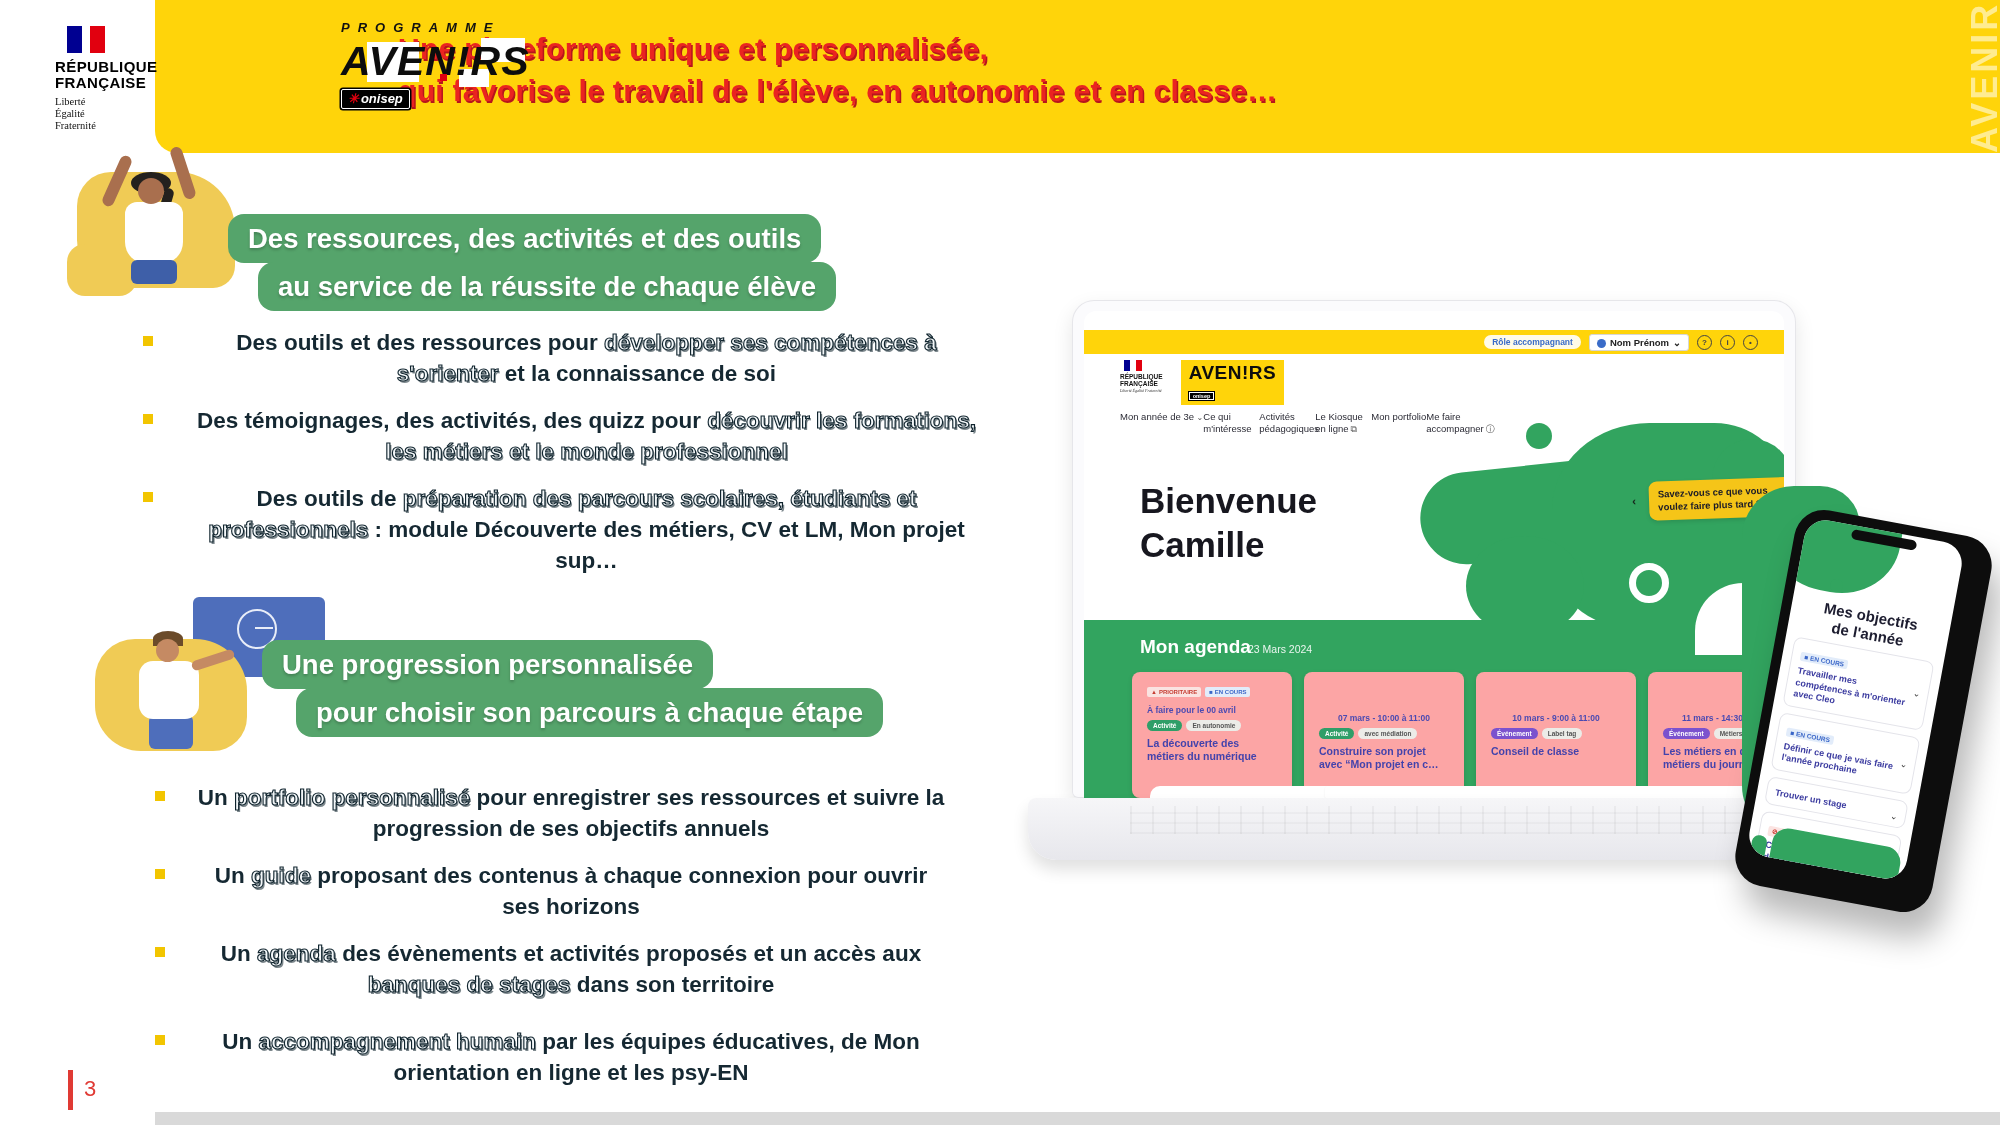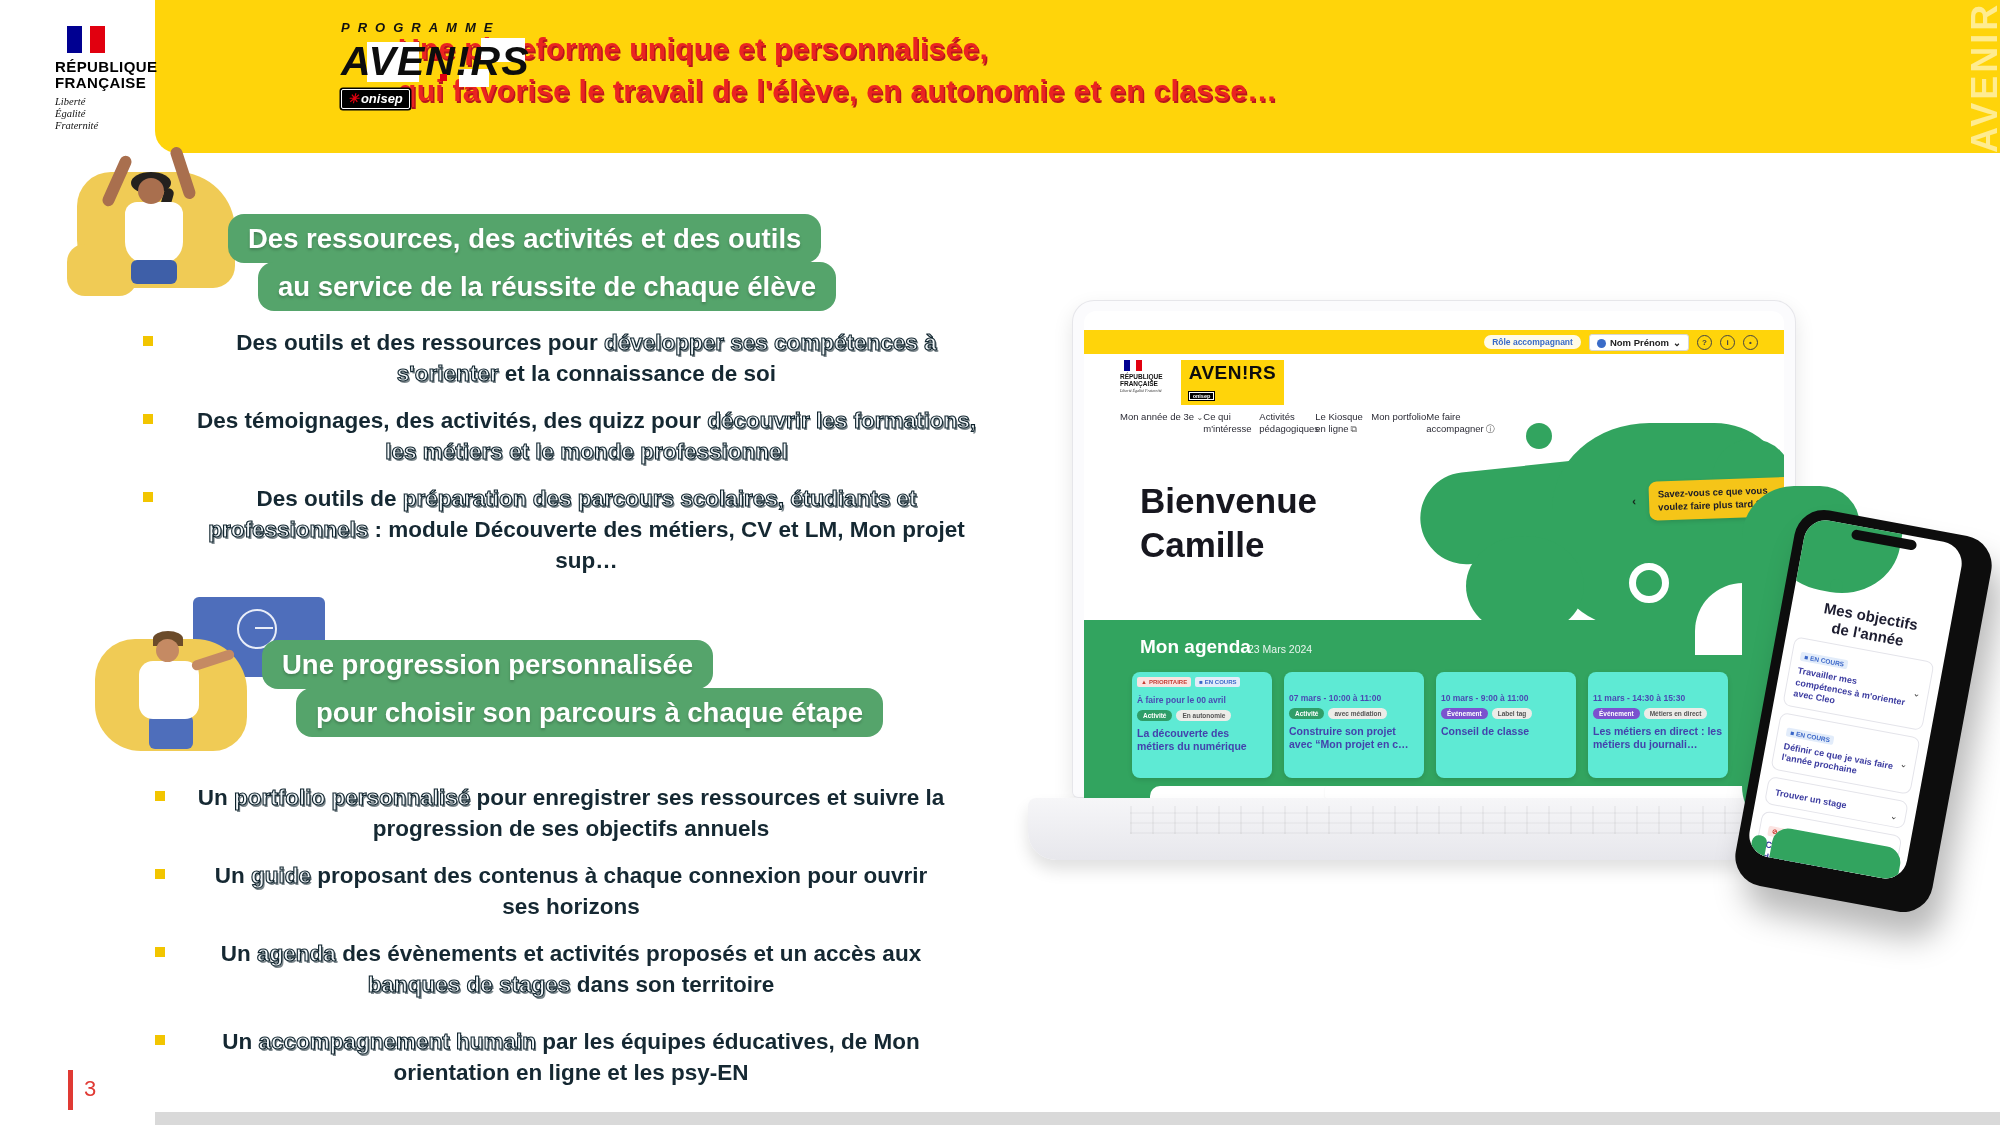--- a/index.html
+++ b/index.html
@@ -13,21 +13,21 @@
                 text-shadow:1.5px 1.5px 0 #b7151c;letter-spacing:.3px;}
   #watermark{right:-6px;top:2px;height:151px;overflow:hidden;writing-mode:vertical-rl;transform:rotate(180deg);
              font-weight:900;font-size:36px;letter-spacing:3px;color:rgba(255,255,255,.55);}
 
   
   #rf{left:55px;top:26px;width:120px;}
   .flag{display:flex;gap:8px;margin-left:12px;margin-bottom:6px;}
   .flag .b{width:15px;height:27px;background:#000091;}
   .flag .r{width:15px;height:27px;background:#E1000F;}
   .rf-name{font-weight:bold;font-size:15px;line-height:16px;color:#000;letter-spacing:.4px;}
-  .rf-motto{font-family:"Liberation Serif",serif;font-style:italic;font-size:10.5px;line-height:12px;color:#111;margin-top:5px;}
+  .rf-motto{font-family:"Liberation Serif",serif;font-size:10.5px;line-height:12px;color:#111;margin-top:5px;}
 
   
   #logo{left:186px;top:20px;font-style:italic;}
   .logo-program{font-size:13px;font-weight:bold;letter-spacing:8px;color:#111;}
   .logo-word{position:relative;display:inline-block;margin-top:3px;font-size:41px;font-weight:900;color:#0d0d0d;letter-spacing:1px;}
   .logo-word .patch{position:absolute;background:#fff;z-index:0;}
   .p1{left:26px;top:4px;width:52px;height:40px;}
   .p2{right:4px;top:0;width:44px;height:24px;}
   .p3{left:118px;bottom:-2px;width:30px;height:18px;}
   .logo-word .lw{position:relative;z-index:1;}
@@ -122,27 +122,27 @@
   .bl-e{left:628px;top:128px;width:80px;height:235px;border-radius:40px;}
   .ring{position:absolute;left:545px;top:252px;width:26px;height:26px;border:7px solid #fff;border-radius:50%;}
   .arch{position:absolute;left:611px;top:272px;width:96px;height:72px;background:#fff;border-radius:96px 96px 0 0;}
   .bubble{position:absolute;left:565px;top:168px;width:138px;background:#F5C518;border-radius:8px;padding:7px 9px;
           font-size:9.5px;font-weight:bold;color:#1c1c28;line-height:12.5px;transform:rotate(-2deg);box-shadow:0 2px 4px rgba(0,0,0,.12);}
   .bubble .chev{position:absolute;left:-17px;top:13px;color:#17261d;font-size:12px;font-weight:bold;}
   .lt-band{position:absolute;left:0;top:309px;width:100%;height:178px;background:#32A45F;}
   .band-title{position:absolute;left:56px;top:16px;font-size:19px;font-weight:800;color:#fff;}
   .band-date{position:absolute;left:164px;top:23px;font-size:10.5px;color:rgba(255,255,255,.9);}
   .cards{position:absolute;left:48px;top:52px;display:flex;gap:12px;}
-  .card{width:130px;height:96px;background:#5eead4;border-radius:8px;padding:5px;box-shadow:0 2px 5px rgba(0,0,0,.12);}
+  .card{width:130px;height:96px;background:#fca5a5;border-radius:8px;padding:15px;box-shadow:0 2px 5px rgba(0,0,0,.12);}
   .badges{display:flex;gap:4px;height:10px;}
   .badge{font-size:6px;font-weight:bold;padding:1px 4px;border-radius:2px;display:inline-flex;gap:2px;align-items:center;}
   .b-prio{background:#FAE3E1;color:#C63C32;}
   .b-enc{background:#E2ECFA;color:#3A66C8;}
   .cdate{margin-top:8px;font-size:8.5px;font-weight:bold;color:#4A4AB2;}
-  .card.nb .cdate{margin-top:16px;}
+  .card.nb .cdate{margin-top:26px;text-align:center;}
   .tags{display:flex;gap:4px;margin-top:5px;}
   .tag{font-size:6.5px;font-weight:bold;padding:2px 6px;border-radius:8px;white-space:nowrap;}
   .t-green{background:#2F9E68;color:#fff;}
   .t-purple{background:#7B52CE;color:#fff;}
   .t-gray{background:#ECECE8;color:#555;}
   .ctitle{margin-top:6px;font-size:10.5px;font-weight:800;color:#4343AC;line-height:13px;}
   .next-panel{position:absolute;left:66px;top:166px;width:600px;height:14px;background:#fff;border-radius:10px 10px 0 0;}
 
   
   #blob-behind{left:1742px;top:486px;width:118px;height:350px;background:#32A45F;border-radius:52px 40px 64px 50px;}

